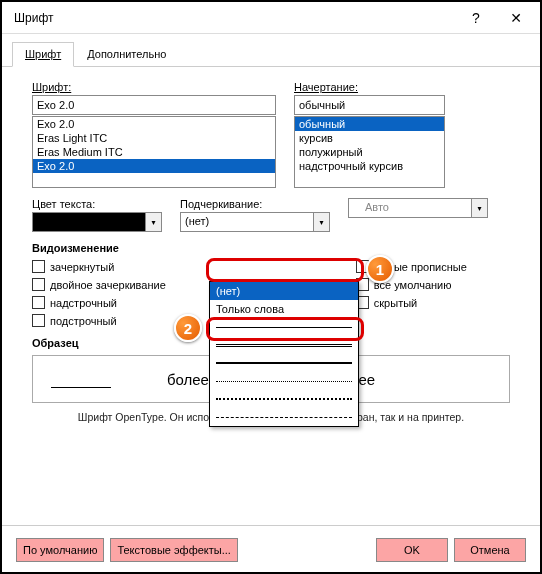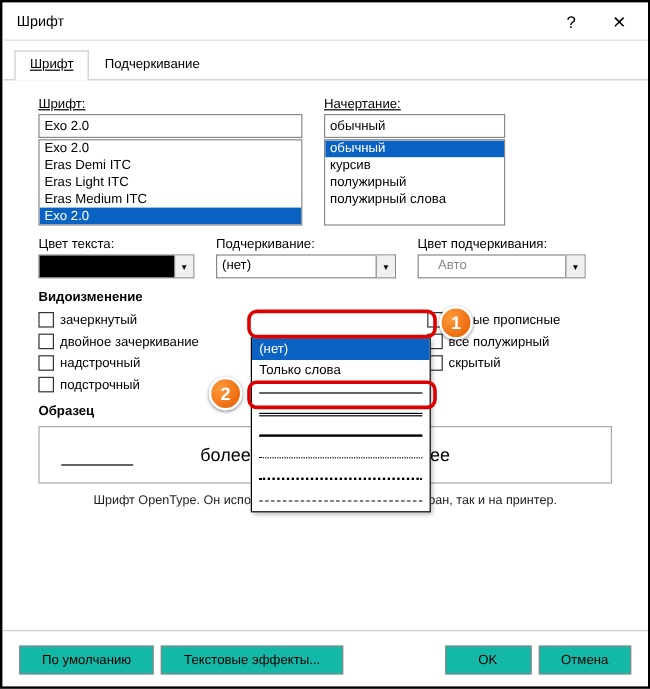--- a/index.html
+++ b/index.html
@@ -27,21 +27,21 @@
 .section-title { font-size: 11px; margin: 10px 0 6px 0; font-weight: bold; }
 .checks { display: flex; gap: 40px; }
 .checkcol { display: flex; flex-direction: column; gap: 5px; }
 .check { display: flex; align-items: flex-end; gap: 5px; }
 .check .box { width: 13px; height: 13px; border: 1px solid #333; background: #fff; }
 .sample { border: 1px solid #aaa; height: 48px; display: flex; align-items: center; justify-content: center; margin-top: 4px; position: relative; }
 .sample-line { position: absolute; left: 18px; bottom: 14px; width: 60px; border-bottom: 1px solid #000; }
 .sample-text { font-size: 15px; }
 .note { text-align: center; font-size: 10.5px; margin-top: 8px; color: #222; }
 .footer { position: absolute; bottom: 10px; left: 0; right: 0; display: flex; padding: 0 14px; gap: 6px; border-top: 1px solid #ccc; padding-top: 12px; }
-.footer .btnf { border: 1px solid #888; background: #14b8a6; padding: 4px 18px; height: 24px; display: flex; align-items: center; }
+.footer .btnf { border: 1px solid #888; background: #fca5a5; padding: 4px 6px; height: 24px; display: flex; align-items: center; }
 .footer .spacer { flex: 1; }
 .footer .btnf.ok { min-width: 72px; justify-content: center; }
 .marker { position: absolute; border: 3px solid #d00; border-radius: 8px; pointer-events: none; z-index: 20; }
 .badge { position: absolute; width: 28px; height: 28px; border-radius: 50%; background: radial-gradient(circle at 30% 30%, #ff9a3a, #e55b00); border: 2px solid #fff; box-shadow: 0 1px 3px rgba(0,0,0,0.5); color: #fff; font-weight: bold; font-size: 15px; display: flex; align-items: center; justify-content: center; z-index: 21; }
 .dropdown { position: absolute; border: 1px solid #000; background: #fff; z-index: 15; box-shadow: 2px 2px 4px rgba(0,0,0,0.3); }
 .dd-item { padding: 2px 6px; height: 18px; display: flex; align-items: center; }
 .dd-item.sel { background: #0a63c2; color: #fff; }
 .dd-line { height: 18px; display: flex; align-items: center; padding: 0 6px; }
 .dd-line .ln { flex: 1; }
 .single { border-bottom: 1px solid #000; }
@@ -55,65 +55,63 @@
 <body>
 
 <div class="titlebar">
   <div class="title">Шрифт</div>
   <div class="btn">?</div>
   <div class="btn">✕</div>
 </div>
 
 <div class="tabs">
   <div class="tab active">Шрифт</div>
-  <div class="tab">Подчеркивание</div>
+  <div class="tab">Дополнительно</div>
 </div>
 
 <div class="content">
   <div class="row1">
-    <div class="col" style="width:220px">
+    <div class="col" style="width:244px">
       <div class="lbl"><span class="u">Шрифт:</span></div>
       <input class="textfield" value="Exo 2.0" style="">
       <div class="listbox">
         <div class="item">Exo 2.0</div>
-        <div class="item">Eras Demi ITC</div>
         <div class="item">Eras Light ITC</div>
         <div class="item">Eras Medium ITC</div>
         <div class="item sel">Exo 2.0</div>
       </div>
     </div>
     <div class="col" style="width:151px">
       <div class="lbl"><span class="u">Начертание:</span></div>
       <input class="textfield" value="обычный" style="">
       <div class="listbox">
         <div class="item sel">обычный</div>
         <div class="item">курсив</div>
         <div class="item">полужирный</div>
-        <div class="item">полужирный слова</div>
+        <div class="item">надстрочный курсив</div>
       </div>
     </div>
   </div>
 
   <div class="row2">
     <div class="col" style="width:130px">
       <div class="lbl">Цвет текста:</div>
       <div class="combo colorcombo">
         <div class="val"></div>
         <div class="arr">▾</div>
       </div>
     </div>
     <div class="col" style="width:150px;position:relative">
       <div class="lbl">Подчеркивание:</div>
       <div class="combo">
         <div class="val">(нет)</div>
         <div class="arr">▾</div>
       </div>
     </div>
     <div class="col" style="width:140px">
-      <div class="lbl">Цвет подчеркивания:</div>
       <div class="combo disabled">
         <div class="val">Авто</div>
         <div class="arr">▾</div>
       </div>
     </div>
   </div>
 
   <div class="section-title">Видоизменение</div>
   <div class="checks">
     <div class="checkcol">
@@ -134,21 +132,21 @@
           <span>подстрочный</span>
         </div>
     </div>
     <div class="checkcol" style="margin-left:150px">
       <div class="check">
           <div class="box"></div>
           <span>малые прописные</span>
         </div>
       <div class="check">
           <div class="box"></div>
-          <span>все полужирный</span>
+          <span>все умолчанию</span>
         </div>
       <div class="check">
           <div class="box"></div>
           <span>скрытый</span>
         </div>
     </div>
   </div>
 
   <div class="section-title">Образец</div>
   <div class="sample">

